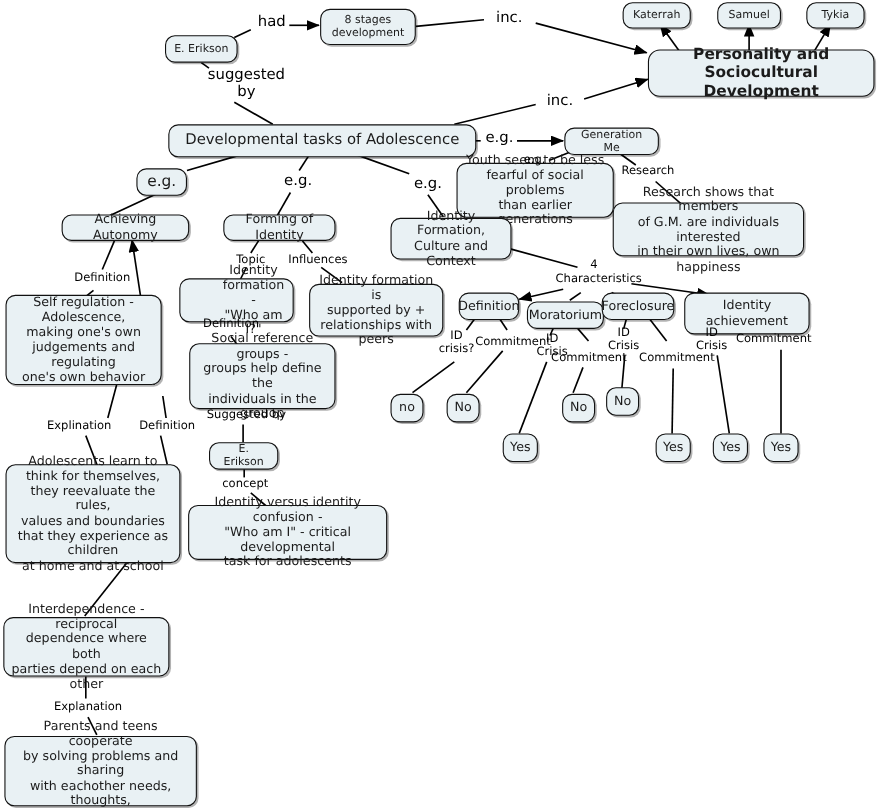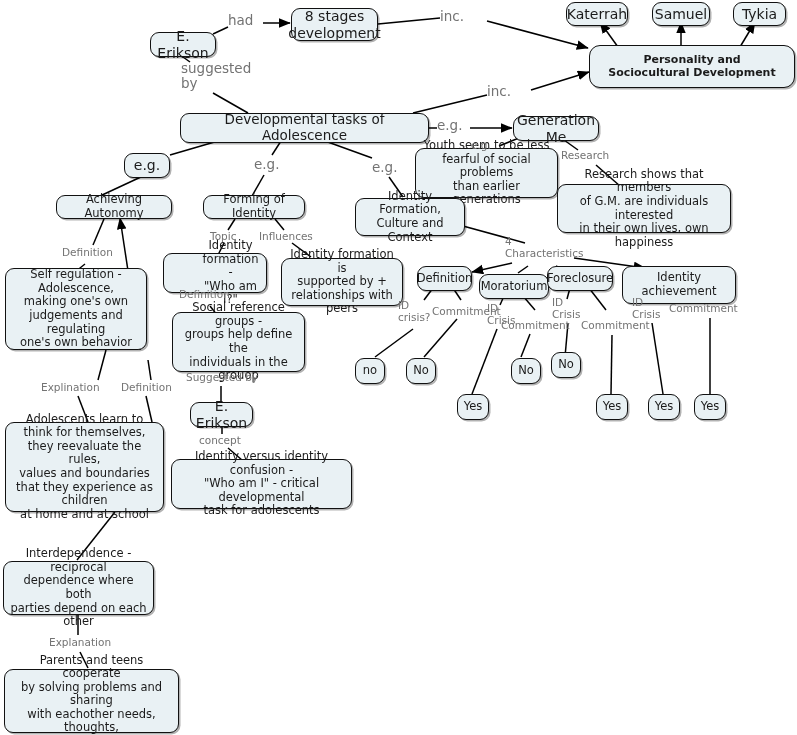--- a/index.html
+++ b/index.html
@@ -36,40 +36,40 @@
     justify-content: center;
     text-align: center;
     line-height: 1.18;
     white-space: pre-line;
     padding: 2px 6px;
     box-shadow: 1.5px 1.5px 0 rgba(0,0,0,0.30);
     z-index: 2;
   }
   .node.title {
     font-weight: bold;
-    font-size: 11px;
+    font-size: 14px;
     border-radius: 11px;
   }
   .node.big {
     font-size: 13.5px;
   }
   .node.med {
     font-size: 11.5px;
   }
   .node.small {
-    font-size: 14px;
+    font-size: 10px;
   }
   .node.eg {
     font-size: 14px;
   }
   .elabel {
     position: absolute;
     font-size: 10.5px;
-    color: #737373;
-    text-align: left;
+    color: #000000;
+    text-align: center;
     line-height: 1.12;
     white-space: pre-line;
     z-index: 3;
     background: transparent;
   }
   .elabel.big {
     font-size: 13.5px;
   }
 </style>
 </head>
@@ -193,21 +193,21 @@
 
   <div class="node small" style="left:566px; top:2px; width:62px; height:24px;">Katerrah</div>
 
   <div class="node small" style="left:652px; top:2px; width:58px; height:24px;">Samuel</div>
 
   <div class="node small" style="left:733px; top:2px; width:53px; height:24px;">Tykia</div>
 
   <div class="node title" style="left:589px; top:45px; width:206px; height:43px;">Personality and
 Sociocultural Development</div>
 
-  <div class="node big" style="left:180px; top:113px; width:249px; height:30px;">Developmental tasks of Adolescence</div>
+  <div class="node big" style="left:153px; top:113px; width:280px; height:30px;">Developmental tasks of Adolescence</div>
 
   <div class="node small" style="left:513px; top:116px; width:86px; height:25px;">Generation Me</div>
 
   <div class="node med" style="left:415px; top:148px; width:143px; height:50px;">Youth seem to be less
 fearful of social problems
 than earlier generations</div>
 
   <div class="node med" style="left:557px; top:184px; width:174px; height:49px;">Research shows that members
 of G.M. are individuals interested
 in their own lives, own happiness</div>

